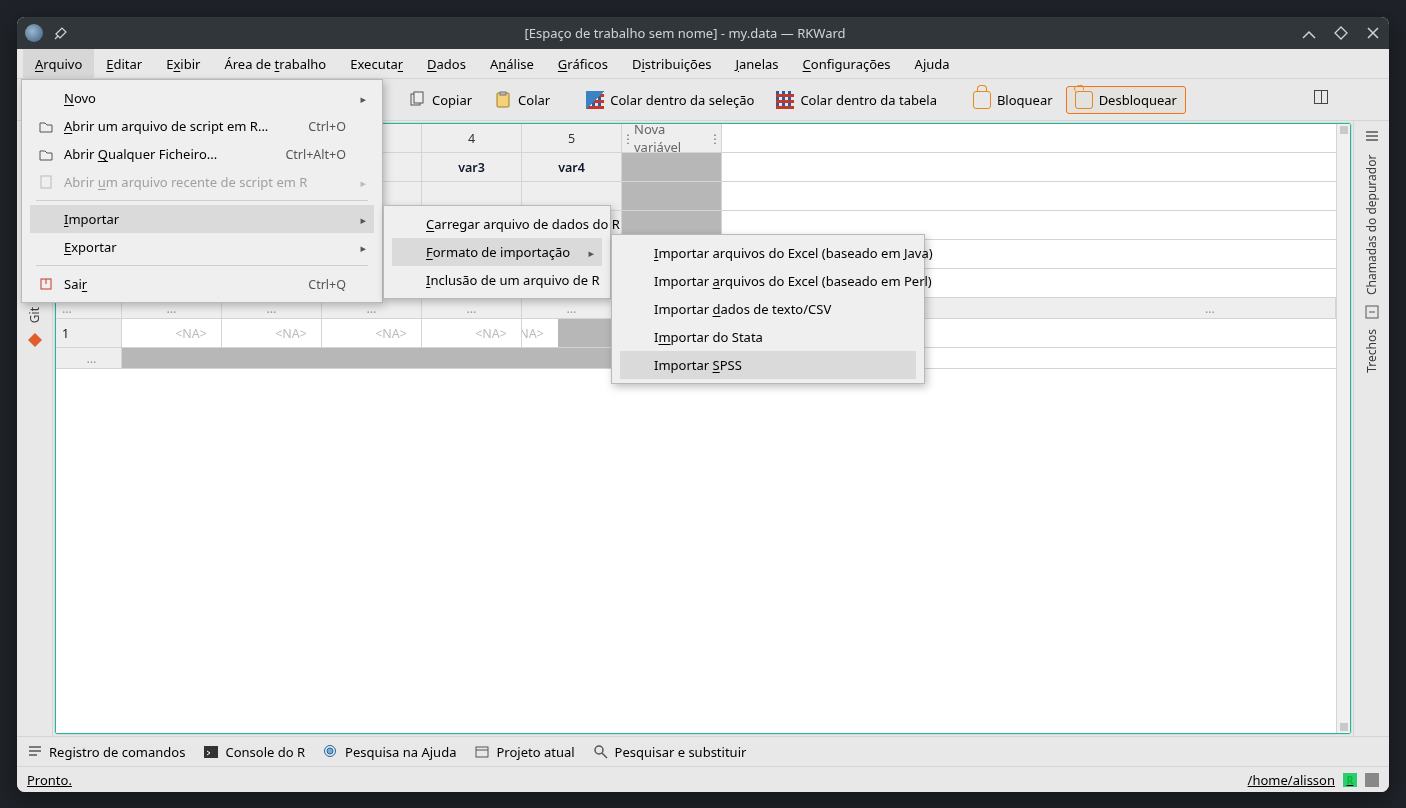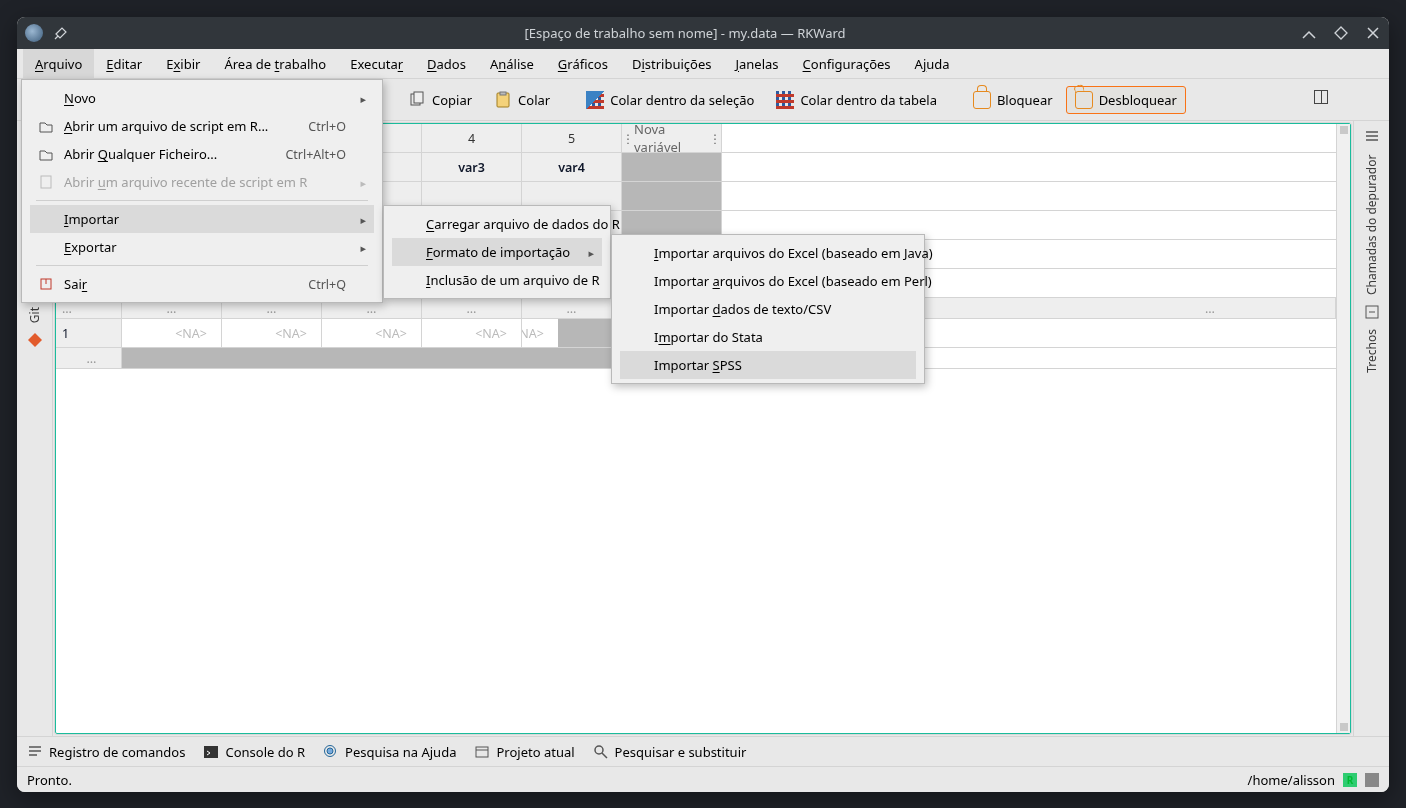--- a/index.html
+++ b/index.html
@@ -64,21 +64,21 @@
 .greycell { background:#b7b7b7 !important; }
 .vscroll { position:absolute; right:0; top:0; bottom:0; width:14px; background:#f0f0f0; border-left:1px solid #d4d4d4; }
 .vscroll::before { content:""; position:absolute; top:2px; left:3px; width:8px; height:8px; background:#c9c9c9; }
 .vscroll::after { content:""; position:absolute; bottom:2px; left:3px; width:8px; height:8px; background:#c9c9c9; }
 
 
 .bottombar { height:30px; background:#e8e8e8; border-top:1px solid #d4d4d4; display:flex; align-items:center; padding:0 10px; gap:18px; }
 .bbtn { display:flex; align-items:center; gap:6px; cursor:pointer; }
 
 
-.statusbar { height:26px; background:#e8e8e8; border-top:1px solid #d4d4d4; display:flex; align-items:center; padding:0 10px; justify-content:space-between; }
+.statusbar { height:26px; background:#e8e8e8; border-top:1px solid #d4d4d4; display:flex; align-items:center; padding:0 10px; justify-content:space-between;text-decoration:underline; }
 .statusbar .right { display:flex; align-items:center; gap:8px; }
 .sq { width:14px; height:14px; }
 .sq.green { background:#2ecc71; color:#0b3; display:flex; align-items:center; justify-content:center; font-weight:bold; font-size:10px; }
 .sq.grey { background:#888; }
 
 
 .menu { position:absolute; background:#efefef; border:1px solid #b9b9b9; box-shadow:2px 3px 8px rgba(0,0,0,.25); padding:4px 8px; z-index:50; }
 .menu .mi { height:28px; padding:0 28px 0 34px; display:flex; align-items:center; justify-content:space-between; gap:32px; cursor:pointer; position:relative; white-space:nowrap; }
 .menu .mi.disabled { color:#a0a0a0; }
 .menu .mi.hov { background:#dadada; }

